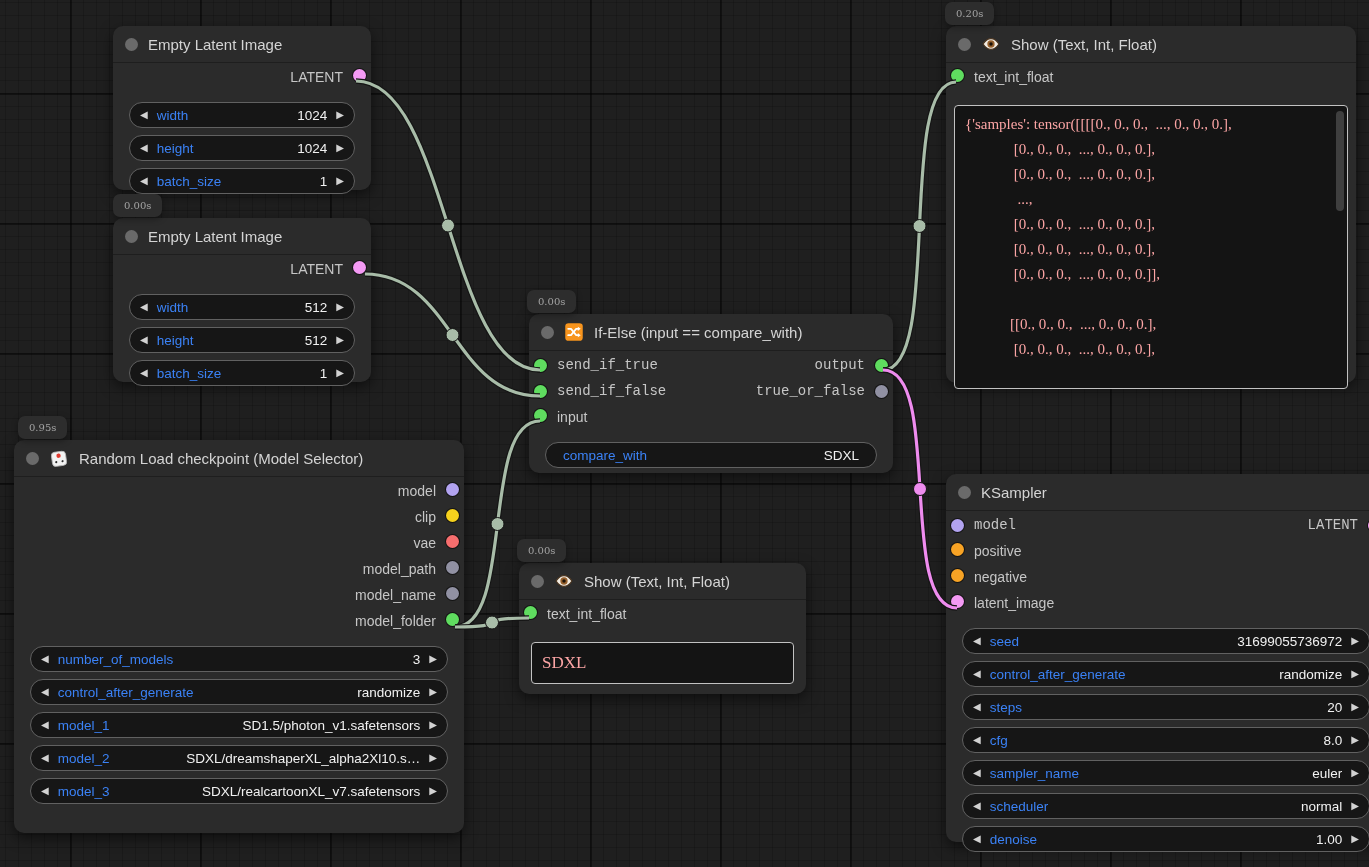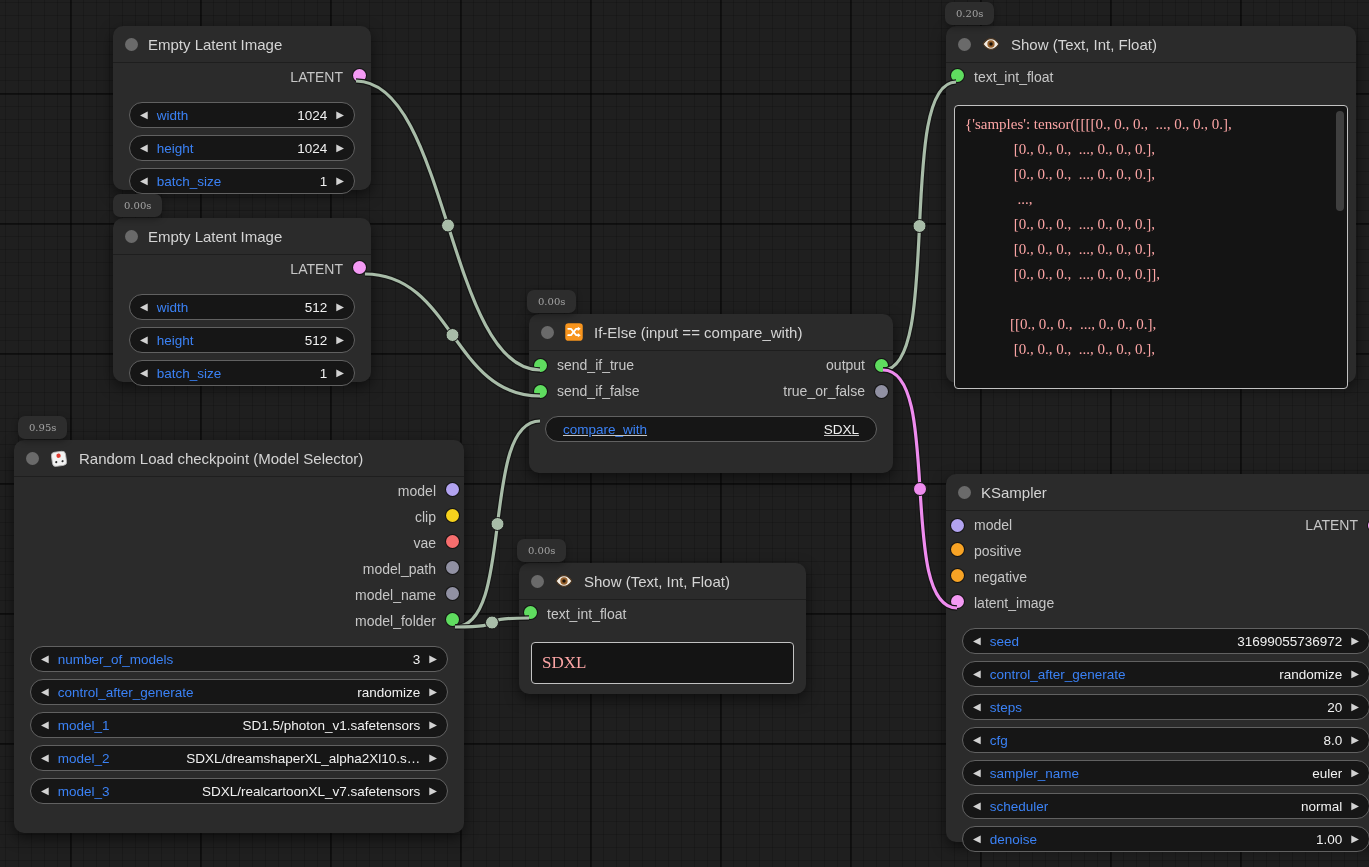--- a/index.html
+++ b/index.html
@@ -23,31 +23,31 @@
          font-family:"DejaVu Serif",serif;box-shadow:0 2px 6px rgba(0,0,0,.35);}
   .title{height:36px;display:flex;align-items:center;gap:10px;padding:0 12px;
          font-size:15px;color:#d4d4d4;border-bottom:1px solid rgba(0,0,0,.30);}
   .status-dot{width:13px;height:13px;border-radius:50%;background:#6a6a6a;flex:none;}
   .ticon{width:20px;height:20px;flex:none;display:block;}
   .title-text{white-space:nowrap;overflow:hidden;}
   .body{padding-top:6px;}
   .srow{height:26px;display:flex;align-items:flex-start;font-size:14px;color:#c6c6c6;}
   .srow.in{padding-left:5px;gap:10px;}
   .srow.out{justify-content:flex-end;padding-right:5px;gap:10px;}
-  .srow.dual{justify-content:space-between;padding:0 5px;}
+  .srow.dual{justify-content:space-between;padding:0 5px;font-family:Liberation Mono, monospace;}
   .pair{display:flex;align-items:center;gap:10px;}
   .dot{width:13px;height:13px;border-radius:50%;flex:none;background:#888;
        box-shadow:0 0 0 1px rgba(0,0,0,.55);}
   .widget{height:24px;margin:7px 16px 0;background:#161616;border:1px solid #616161;
           border-radius:13px;display:flex;align-items:center;gap:9px;padding:0 10px;
           font-size:13.5px;white-space:nowrap;overflow:hidden;}
   .arrow{font-size:10px;color:#d2d2d2;flex:none;line-height:1;}
   .wlabel{color:#3b82f6;flex:none;}
   .wvalue{margin-left:auto;color:#f1f1f1;overflow:hidden;text-overflow:ellipsis;}
-  .widget.noarrow{padding:0 17px;text-decoration:underline;}
+  .widget.noarrow{padding:0 17px;}
   .textbox{background:#141414;border:1px solid #c2c2c2;border-radius:4px;color:#fca5a5;
            position:relative;overflow:hidden;font-family:Liberation Serif, serif;}
   .textbox.small{margin:10px 12px 0;height:40px;display:flex;align-items:center;
                  padding:0 10px;font-size:17px;}
   .textbox.large{margin:10px 8px 0;height:270px;padding:6px 10px;font-size:15px;}
   .tline{height:25px;line-height:25px;white-space:pre;}
   .vscroll{position:absolute;right:3px;top:5px;width:8px;height:100px;border-radius:4px;
            background:#3f3f3f;}
 </style>
 </head>
@@ -236,20 +236,24 @@
       <div class="srow dual">
         <span class="pair">
           <span class="dot" style="background: rgb(95, 220, 95);"></span>
           <span>send_if_false</span>
         </span>
         <span class="pair">
           <span>true_or_false</span>
           <span class="dot" style="background: rgb(145, 145, 163);"></span>
         </span>
       </div>
+      <div class="srow in">
+        <span class="dot" style="background: rgb(95, 220, 95);"></span>
+        <span>input</span>
+      </div>
       <div class="widget noarrow">
         <span class="wlabel">compare_with</span>
         <span class="wvalue">SDXL</span>
       </div>
     </div>
   </div>
 
   <div class="node" style="left:519px;top:563px;width:287px;height:131px;">
     <div class="badge" style="left:-2px;">0.00s</div>
     <div class="title">

